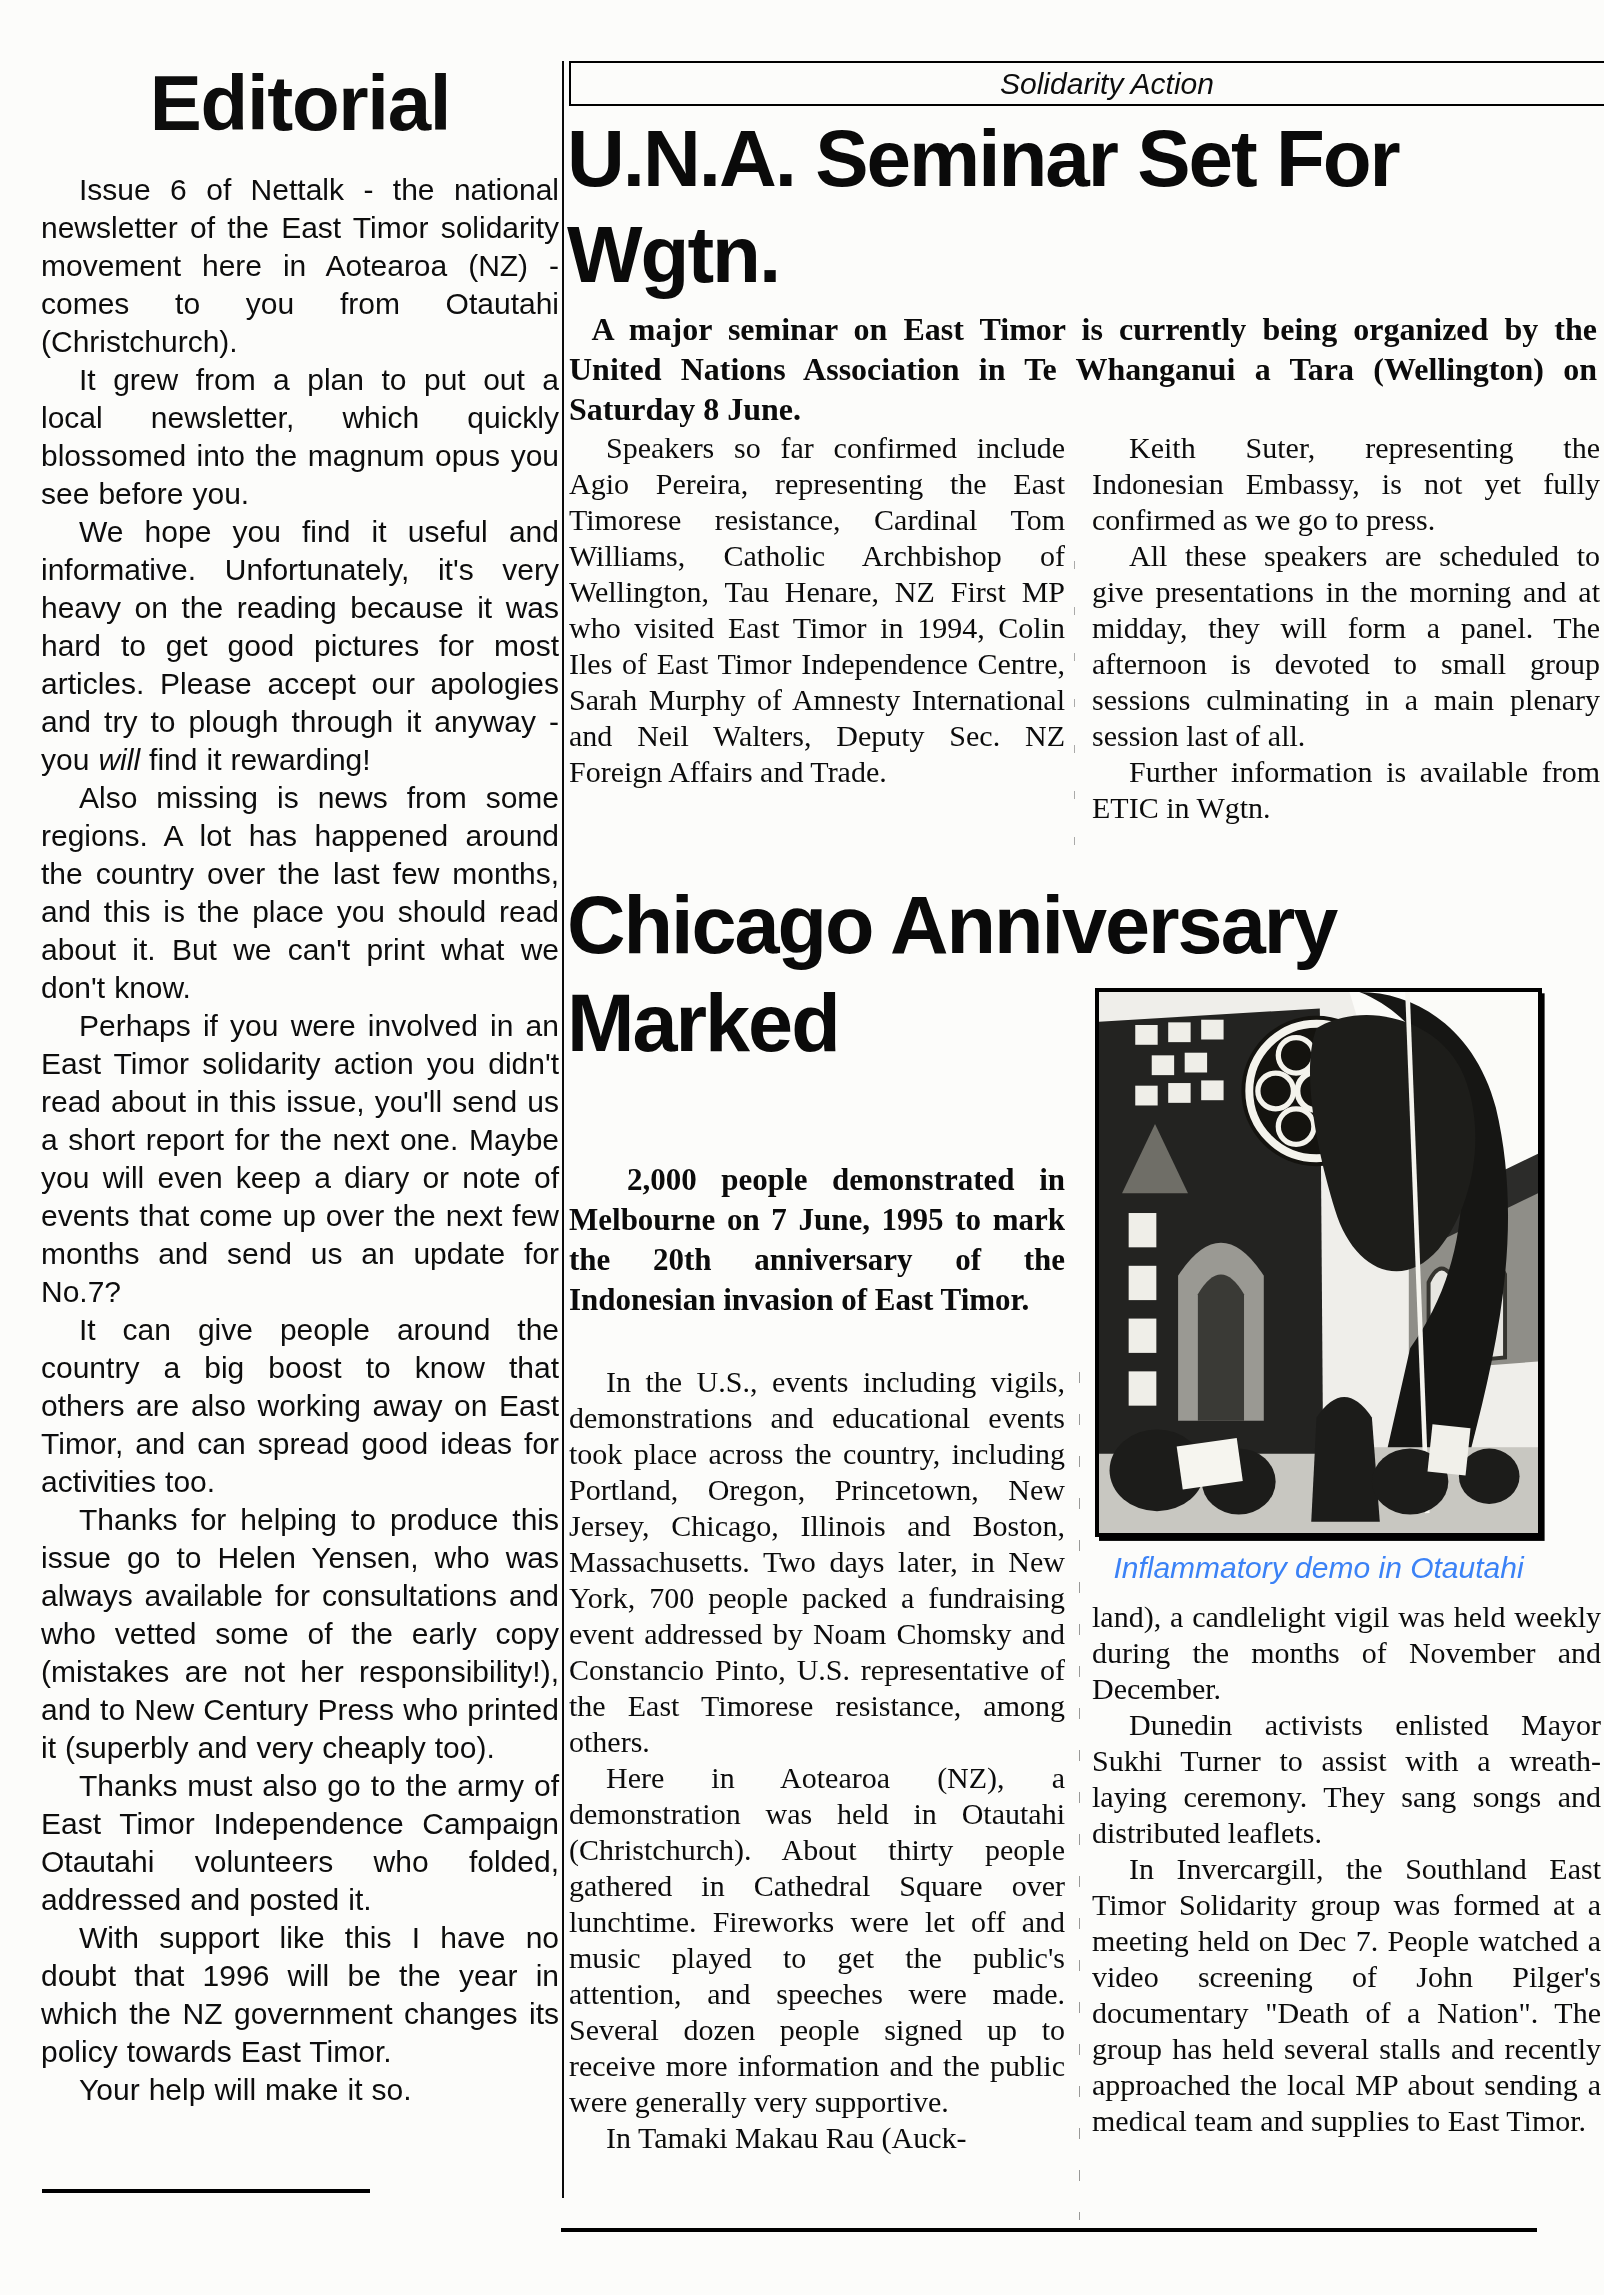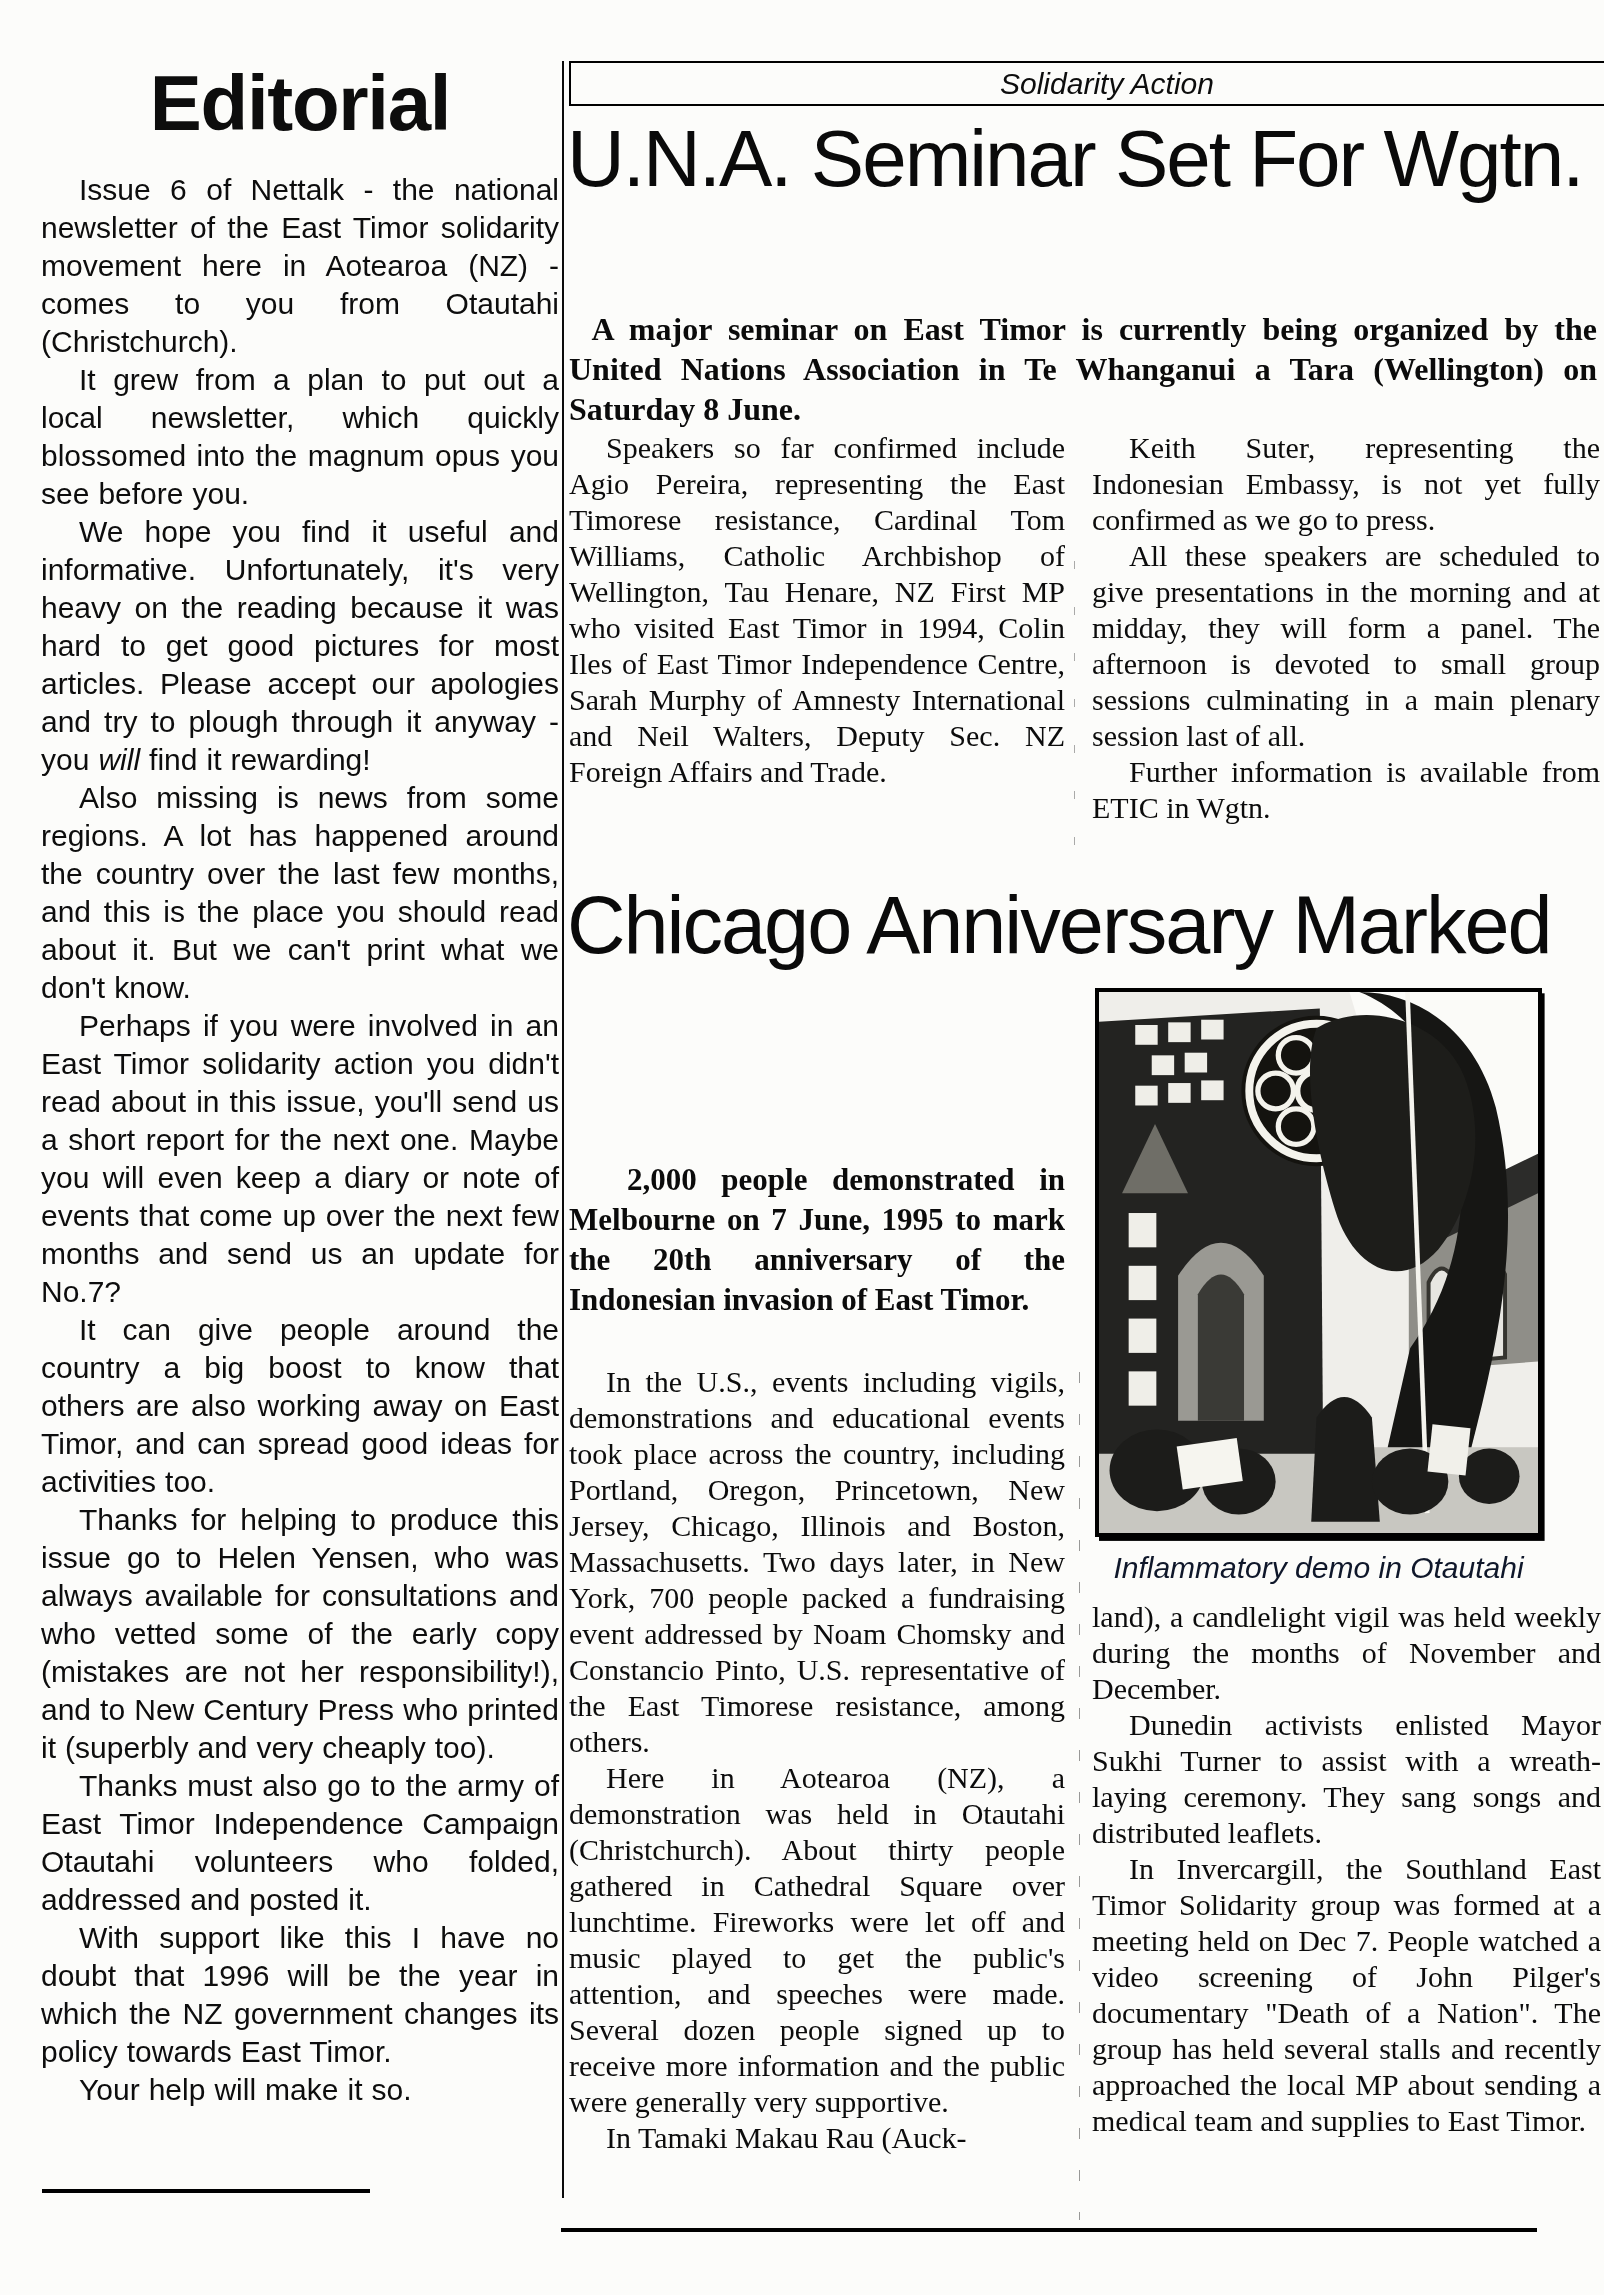--- a/index.html
+++ b/index.html
@@ -27,21 +27,21 @@
   
   .banner {
     position:absolute; left:569px; top:61px; width:1024px; height:41px;
     border:2.6px solid #000; display:flex; align-items:center; justify-content:center;padding-left:24px;
   }
   .banner span { font:italic 30px/1 "Liberation Sans", sans-serif; }
 
   
   .headline {
     position:absolute; left:567px; width:1037px;
-    font-weight:normal; font-family:"Liberation Sans", sans-serif;
+    font-weight:bold; font-family:"Liberation Sans", sans-serif;
     letter-spacing:-2px; color:#0a0a0a;
   }
   .una-headline  { top:111px;  font-size:80px; line-height:96px; }
   .inv-headline  { top:876px; font-size:81px; line-height:98px; }
 
   
   .serif-intro {
     position:absolute; font-family:"Liberation Serif", serif; font-weight:bold;
     text-align:justify; color:#0b0b0b;
   }
@@ -68,21 +68,21 @@
   }
 
   
   .photo {
     position:absolute; left:1095px; top:988px; width:439px; height:541px;
     border:4px solid #000; background:#fff; box-shadow:3.3px 4.6px 0 -0.7px #000;
   }
   .photo svg { display:block; width:100%; height:100%; }
   .caption {
     position:absolute; left:1095px; top:1551px; width:447px; text-align:center;
-    font:italic 30px/1.15 "Liberation Sans", sans-serif; color:#0f172a;
+    font:italic 30px/1.15 "Liberation Sans", sans-serif; color:#3b82f6;
   }
 </style>
 </head>
 <body>
 
 <div class="page">
 
   <div class="editorial">
     <h1 class="editorial-title">Editorial</h1>
     <div class="sans-body">

